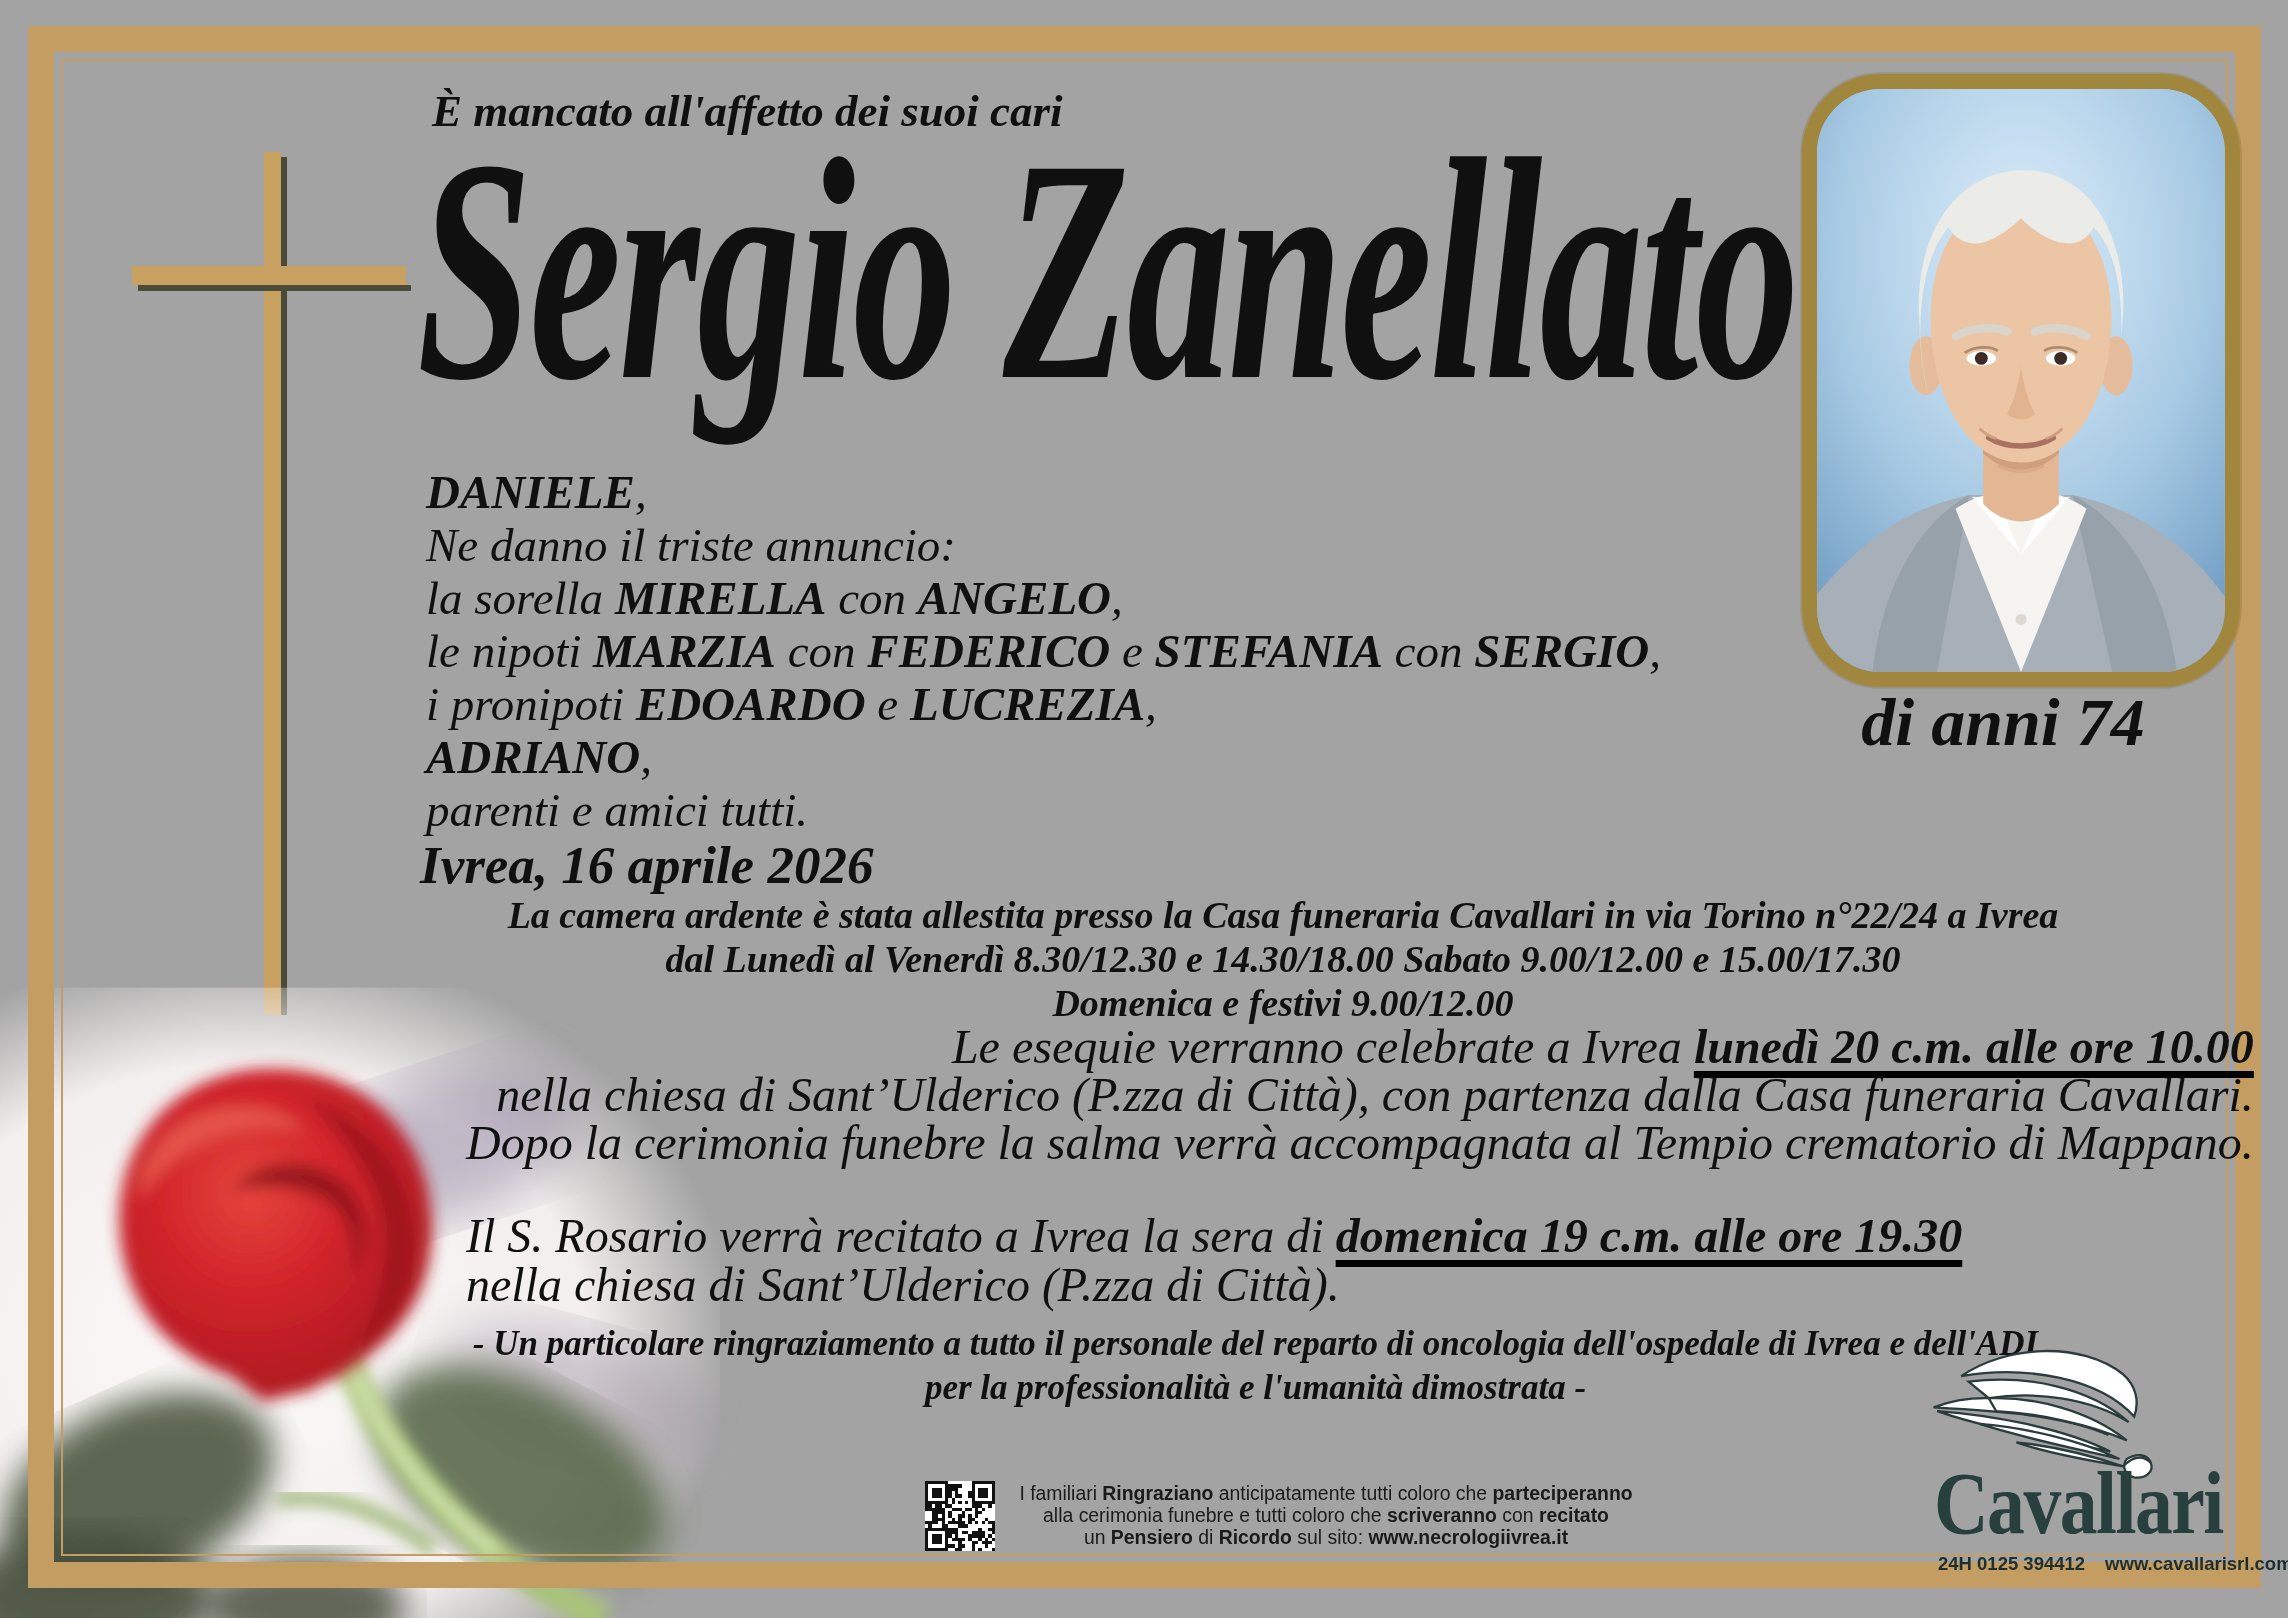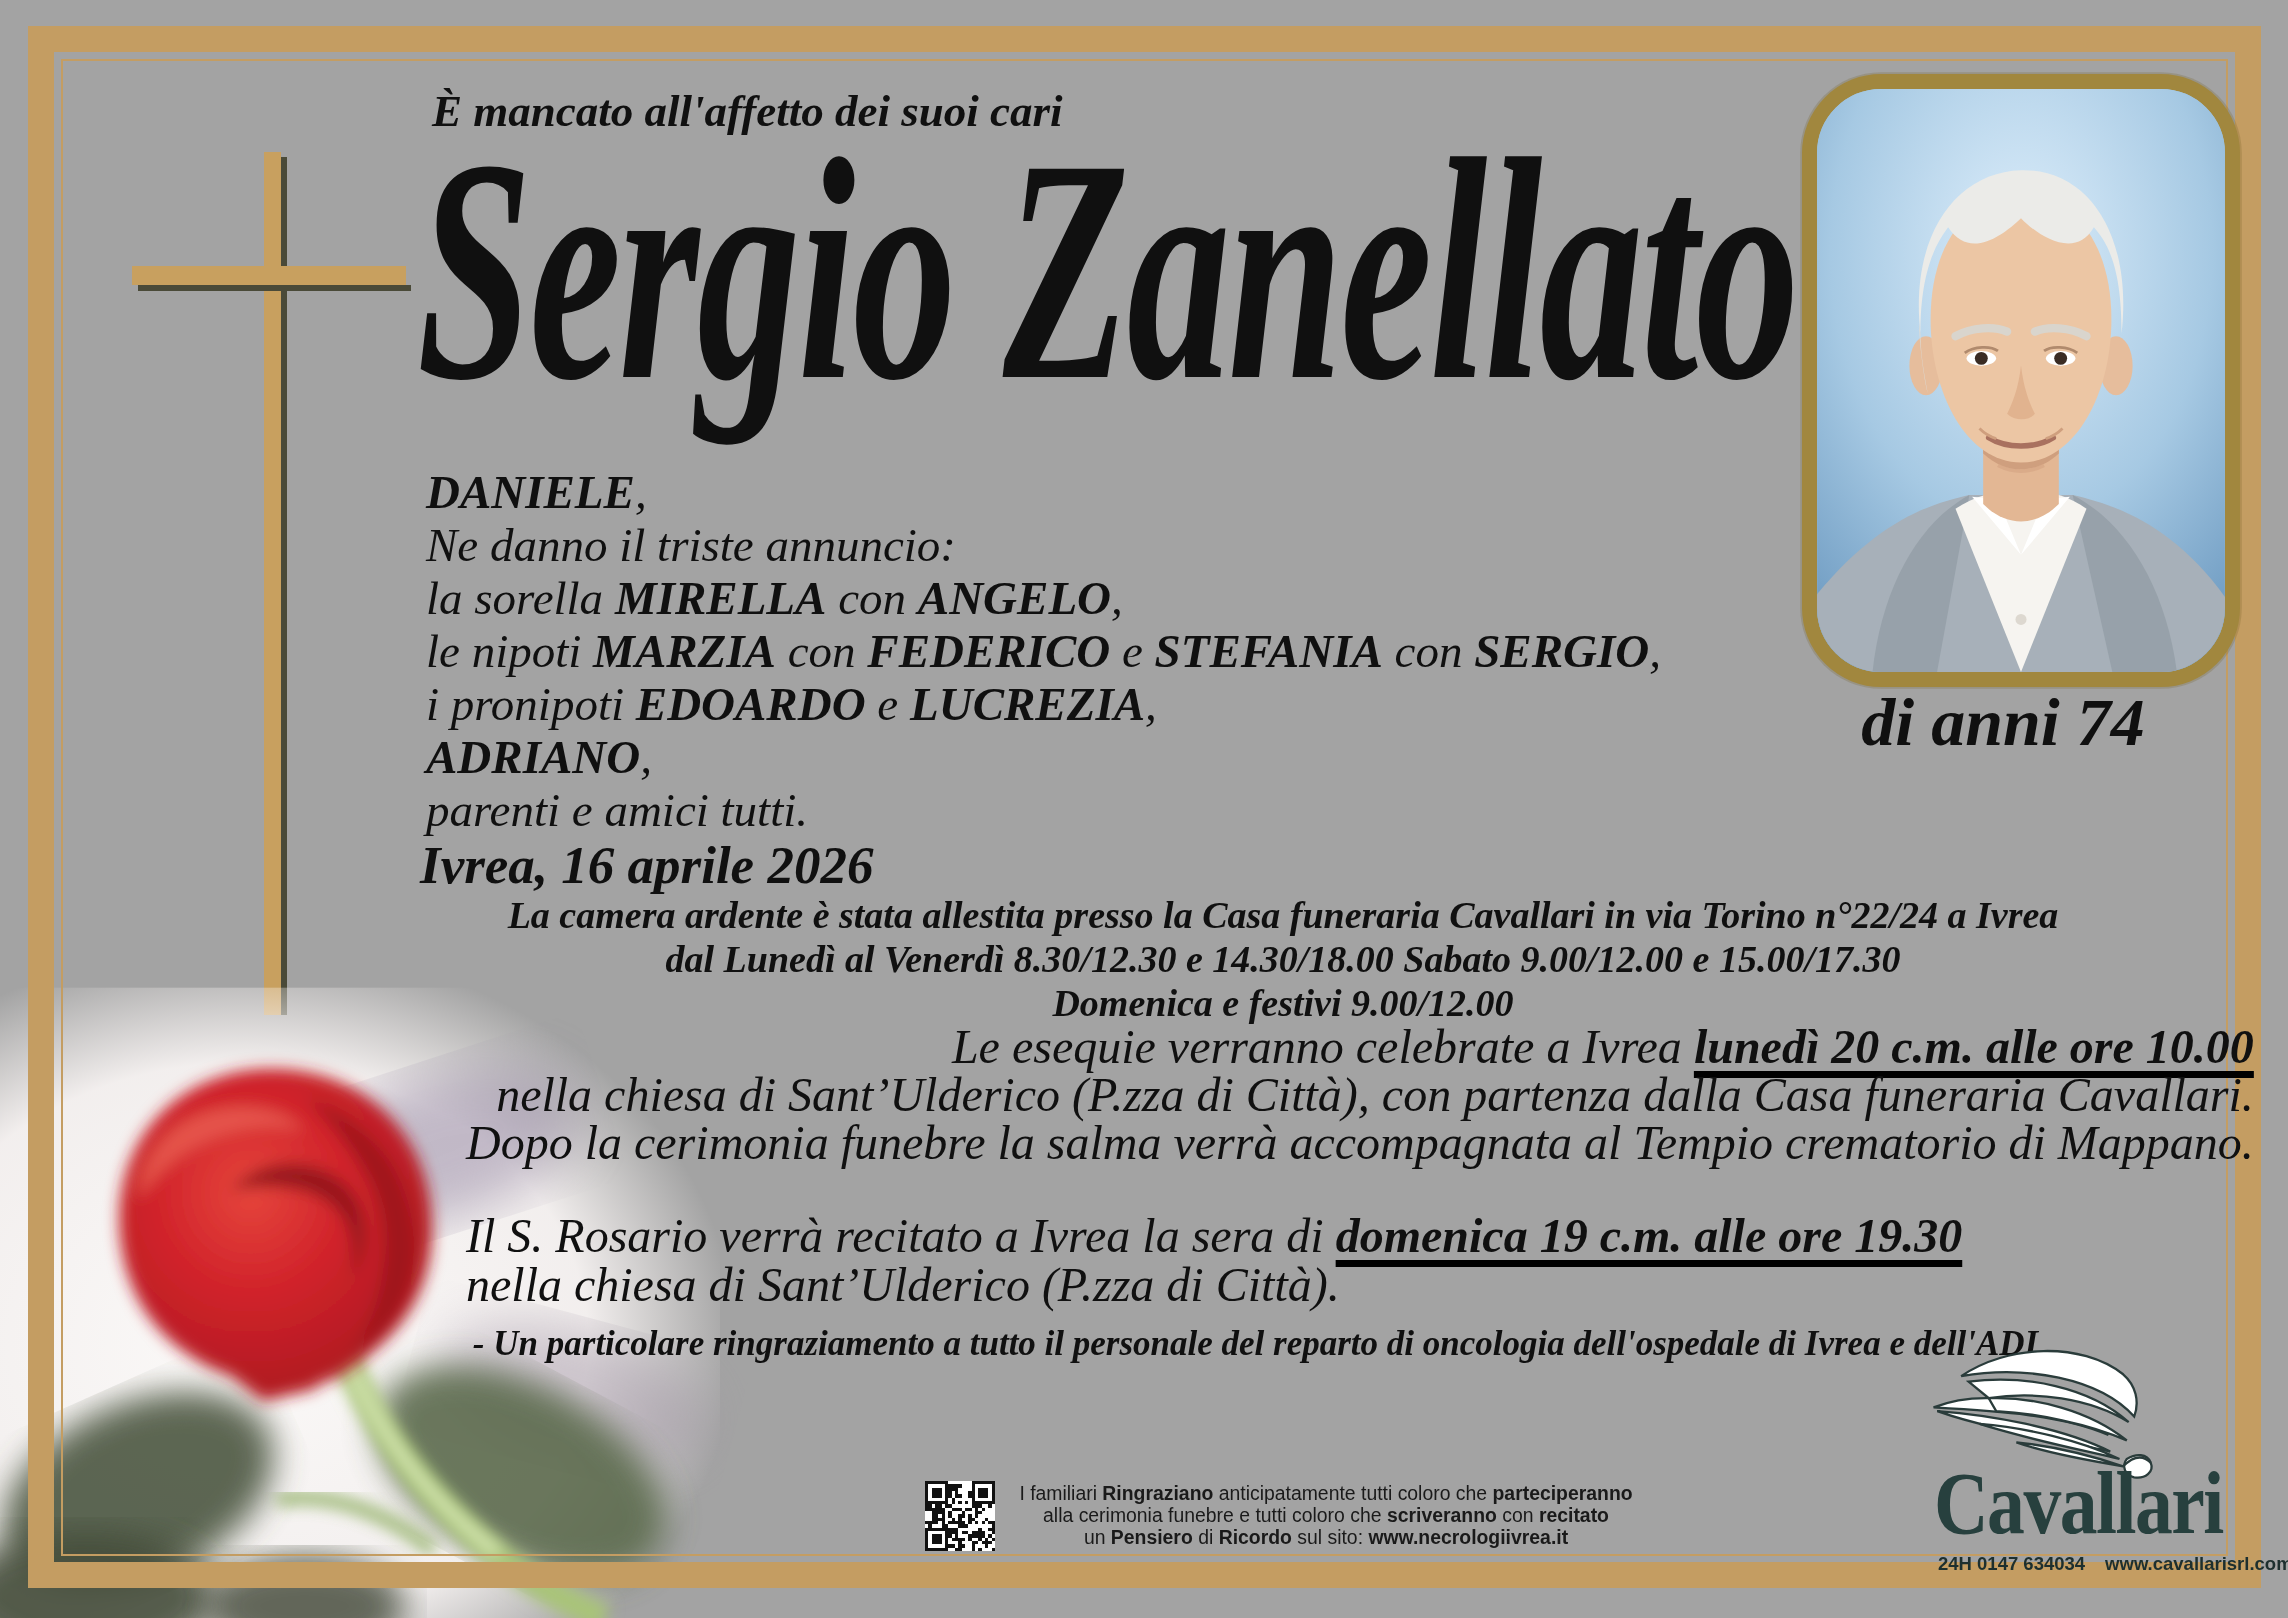--- a/index.html
+++ b/index.html
@@ -177,20 +177,21 @@
     <div><span>Dopo la cerimonia funebre la salma verrà accompagnata al Tempio crematorio di Mappano.</span></div>
   </div>
 
   <div class="abs rosary">
     <div><span>Il S. Rosario verrà recitato a Ivrea la sera di </span><span class="b u">domenica 19 c.m. alle ore 19.30</span></div>
     <div><span>nella chiesa di Sant’Ulderico (P.zza di Città).</span></div>
   </div>
 
   <div class="abs thanks">
     <div>- Un particolare ringraziamento a tutto il personale del reparto di oncologia dell'ospedale di Ivrea e dell'ADI</div>
+    <div>per la professionalità e l'umanità dimostrata -</div>
   </div>
 
 
   <svg class="abs qr" id="qr" viewBox="0 0 21 21" shape-rendering="crispEdges">
       <rect width="21" height="21" fill="#fff"></rect>
       <g fill="#111">
         <rect x="0" y="0" width="7" height="7"></rect>
         <rect x="1" y="1" width="5" height="5" fill="#fff"></rect>
         <rect x="2" y="2" width="3" height="3"></rect>
         <rect x="14" y="0" width="7" height="7"></rect>
@@ -353,18 +354,18 @@
         <path d="M-20,62 C30,42 110,52 170,92 C120,70 50,66 -20,62 Z"></path>
         <path d="M40,52 C90,50 150,66 190,98 C150,80 90,68 48,66 Z"></path>
         <path d="M-16,66 C40,70 120,84 172,110 C120,98 40,86 -16,66 Z"></path>
         <path d="M30,80 C80,84 140,98 182,118 C140,108 80,96 30,80 Z"></path>
         <path d="M70,100 C110,104 150,114 186,126 C150,120 104,112 70,100 Z"></path>
         <path d="M186,126 C196,116 206,112 216,122" fill="none"></path>
       </g>
     </svg>
     <div class="logo-name">Cavallari</div>
     <div class="logo-sub">
-      <span>24H 0147 634034</span><span class="gap"></span><span>www.cavallarisrl.com</span>
+      <span>24H 0125 394412</span><span class="gap"></span><span>www.cavallarisrl.com</span>
     </div>
   </div>
 
 </div>
 
 
 </body></html>

